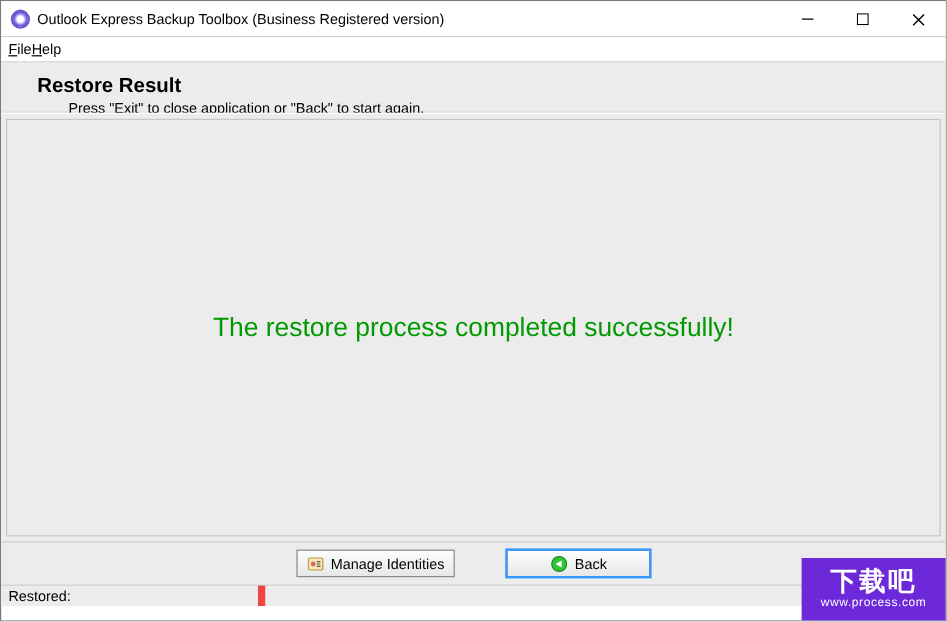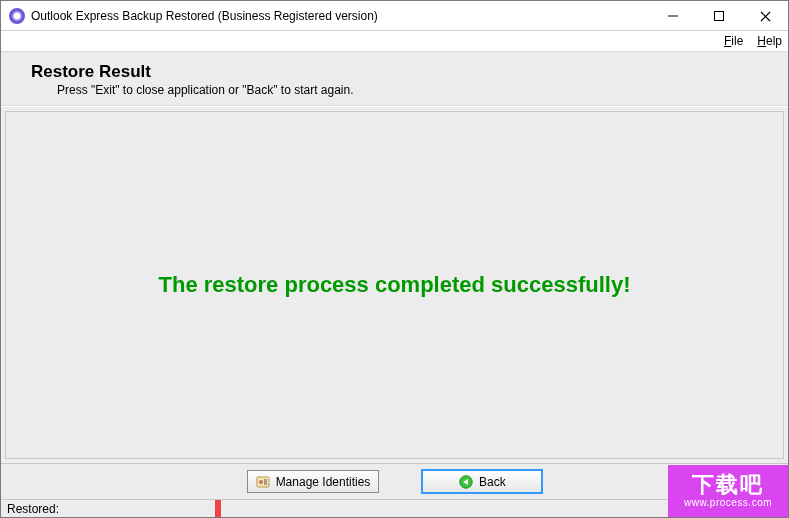--- a/index.html
+++ b/index.html
@@ -50,35 +50,33 @@
     color: #000;
   }
   .win-btn svg { display:block; }
   
   .menubar {
     height: 20px;
     display: flex;
     align-items: center;
     padding: 0 6px;
     background: #fff;
-    gap: 14px;
-    justify-content: flex-end;
   }
   .menuitem {
     font-size: 12px;
     color: #000;
   }
   .menuitem .ul { text-decoration: underline; }
   
   .header {
     background: #ececec;
     padding: 10px 20px 10px 30px;
     border-top: 1px solid #d9d9d9;
     border-bottom: 1px solid #d9d9d9;
-    height: 55px;
+    height: 43px;
   }
   .header-title {
     font-size: 17px;
     font-weight: bold;
     color: #000;
   }
   .header-sub {
     font-size: 12px;
     color: #000;
     padding-left: 26px;
@@ -95,21 +93,21 @@
   .content-inner {
     width: 100%; height: 100%;
     border: 1px solid #c7c7c7;
     background: #ececec;
     display: flex;
     align-items: center;
     justify-content: center;
   }
   .success-msg {
     font-size: 22px;
-    font-weight: bold;
+    font-weight: normal;
     color: #009a00;
     text-align: right;
   }
   .midcol {
     display:flex;
     flex-direction:column;
     height: calc(518px - 30px - 20px - 55px - 2px - 18px);
   }
   
   .buttonbar {
@@ -154,41 +152,41 @@
     border-right: 6px solid #ef4444;
     height: 100%;
     display:flex; align-items:center;
     min-width: 220px;
   }
   
   .watermark {
     position: absolute;
     right: 0; bottom: 0;
     width: 120px; height: 52px;
-    background: #d946ef;
+    background: #6d28d9;
     color: #fff;
     display: flex;
     flex-direction: column;
     align-items: center;
     justify-content: center;
     font-family: "SimHei","Microsoft YaHei",sans-serif;
     line-height: 1;
     pointer-events: none;
   }
   .watermark .big { font-size: 22px; font-weight: bold; letter-spacing: 2px;}
   .watermark .small { font-size: 10px; letter-spacing: 0.5px; margin-top:2px;}
 </style>
 </head>
 <body>
 
 <div class="window">
 
   <div class="titlebar">
     <div class="icon"></div>
-    <div class="title">Outlook Express Backup Restored (Business Registered version)</div>
+    <div class="title">Outlook Express Backup Toolbox (Business Registered version)</div>
     <div class="win-controls">
       <div class="win-btn">
         <svg width="10" height="10">
             <line x1="0" y1="5" x2="10" y2="5" stroke="#000" stroke-width="1"></line>
           </svg>
       </div>
       <div class="win-btn">
         <svg width="10" height="10">
             <rect x="0.5" y="0.5" width="9" height="9" fill="none" stroke="#000" stroke-width="1"></rect>
           </svg>

